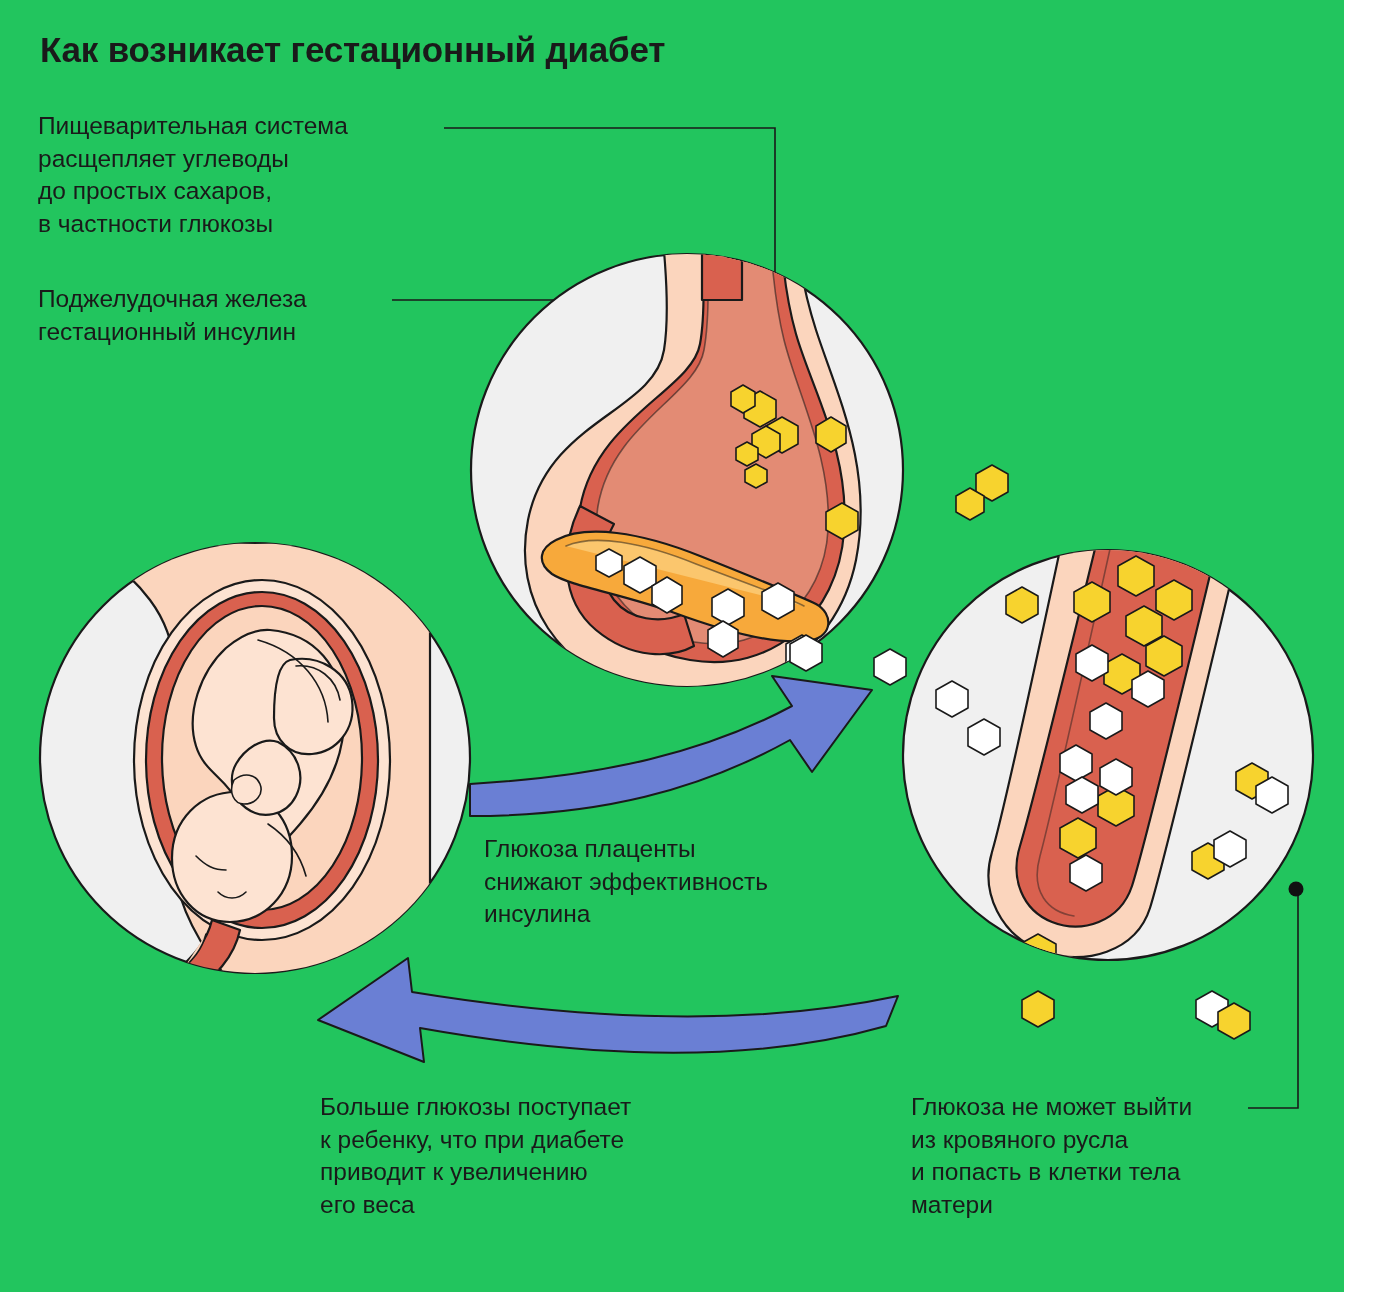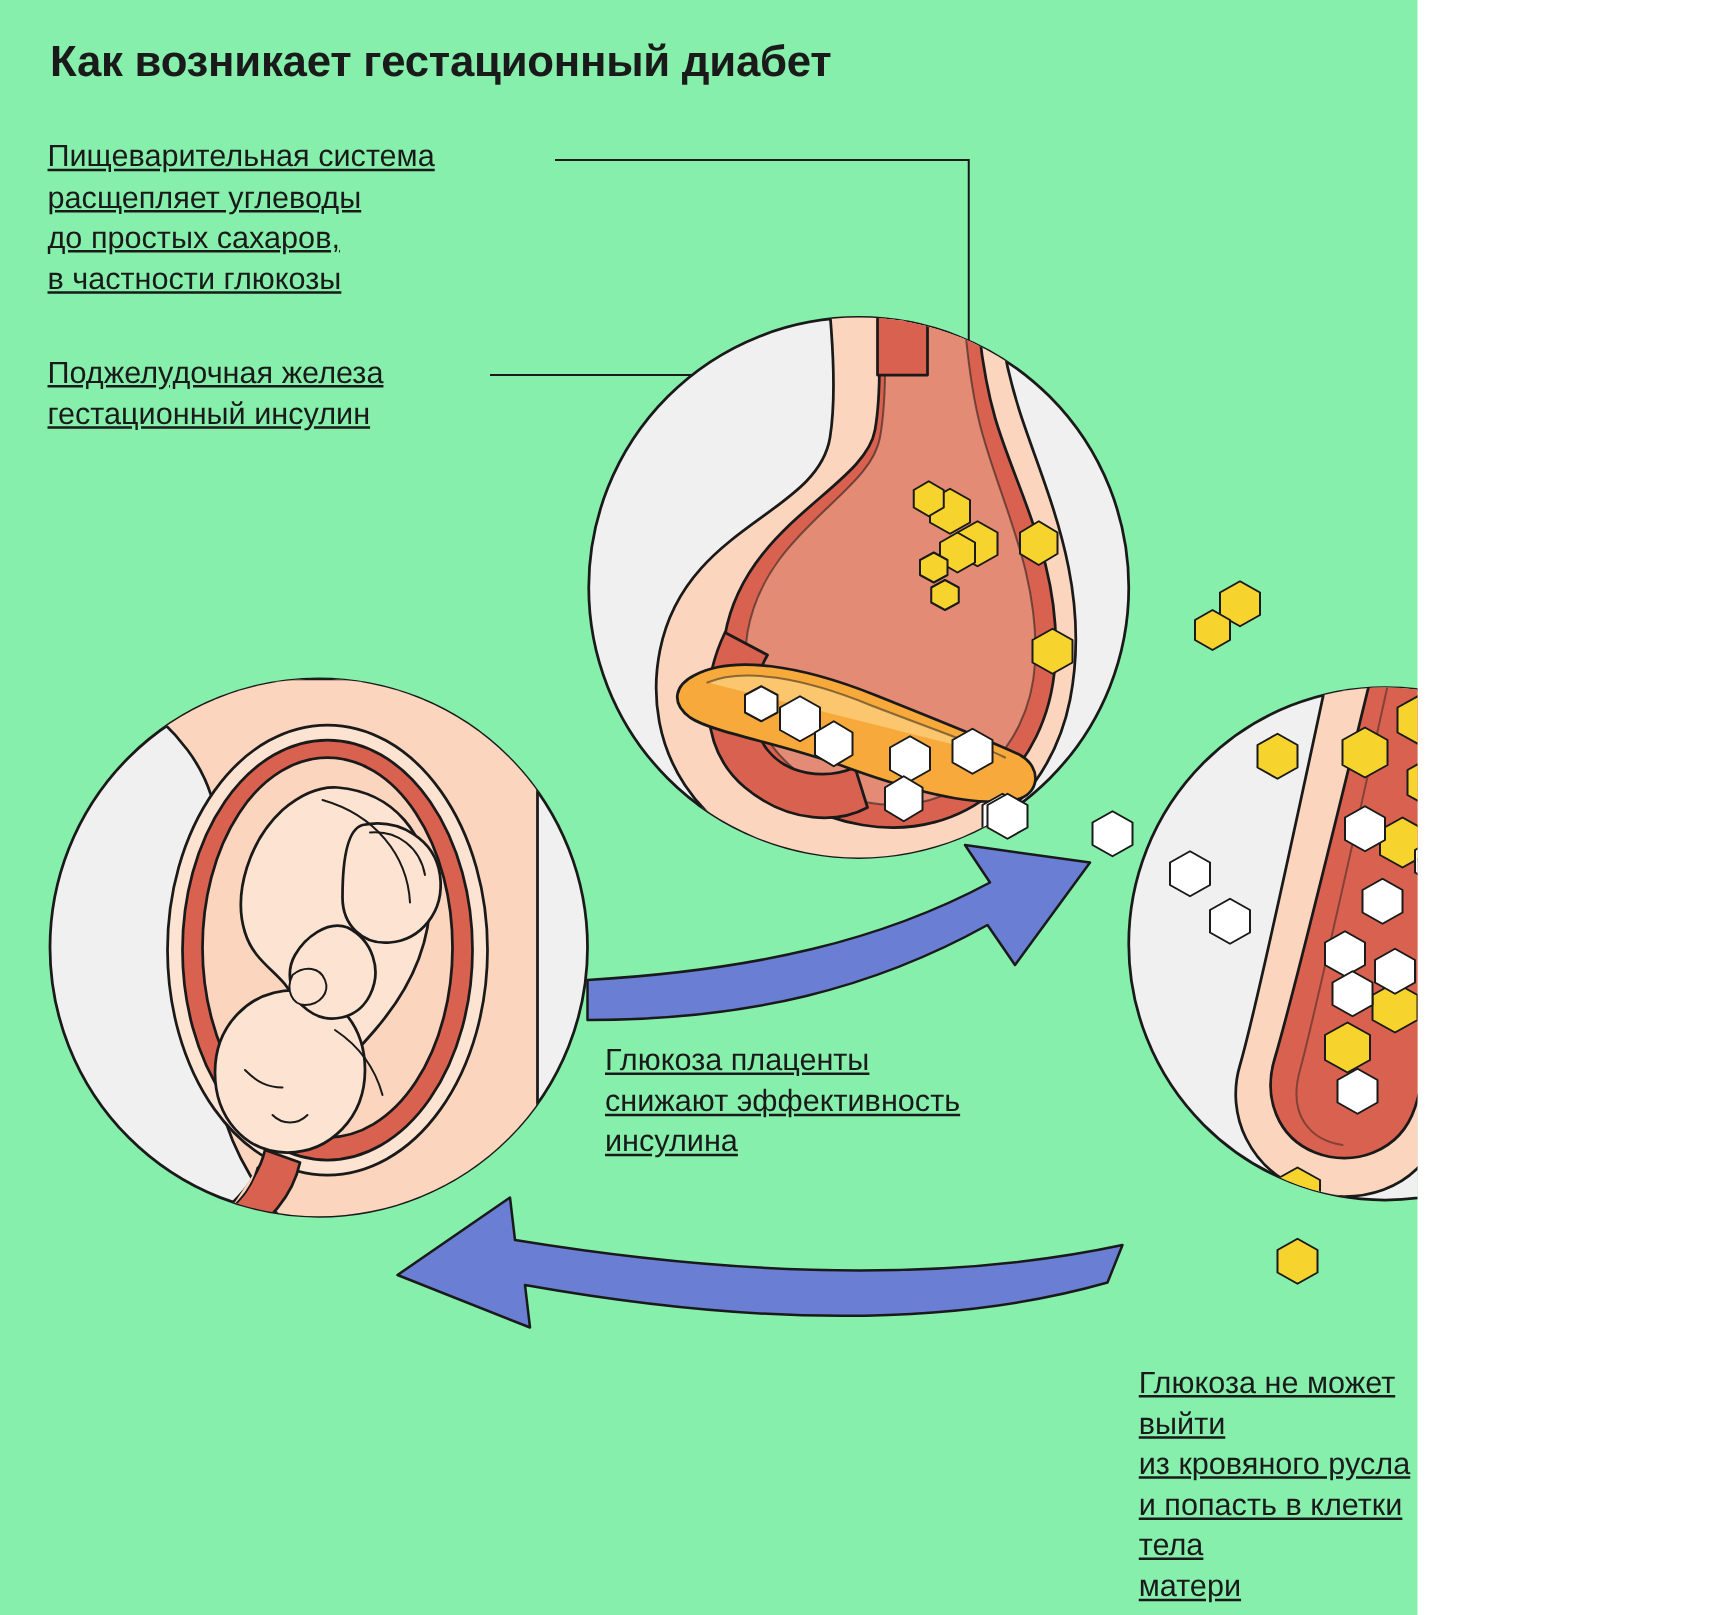--- a/index.html
+++ b/index.html
@@ -6,41 +6,40 @@
     margin: 0;
     padding: 0;
     background: #ffffff;
   }
   body {
     font-family: "Liberation Sans", sans-serif;
     -webkit-font-smoothing: antialiased;
   }
   #infographic {
     position: relative;
-    width: 1134px;
+    width: 1344px;
     height: 1292px;
-    background: #86efac;
+    background: #22c55e;
     overflow: hidden;
   }
   .title {
     position: absolute;
     left: 40px;
     top: 30px;
     font-size: 35px;
     font-weight: bold;
     color: #1a1a1a;
     letter-spacing: -0.2px;
   }
   .callout {
     position: absolute;
     font-size: 24.5px;
     line-height: 1.33;
     color: #1a1a1a;
     white-space: pre-line;
-    text-decoration: underline;
   }
   #cap-digestive { left: 38px; top: 110px; }
   #cap-pancreas  { left: 38px; top: 283px; }
   #cap-hormones  { left: 484px; top: 833px; }
   #cap-tobaby    { left: 320px; top: 1091px; }
   #cap-glucose   { left: 879px; top: 1091px; margin-left: 32px; }
 
   svg.layer {
     position: absolute;
     left: 0;
@@ -273,18 +272,22 @@
 
   <div class="callout" id="cap-digestive">Пищеварительная система
 расщепляет углеводы
 до простых сахаров,
 в частности глюкозы</div>
   <div class="callout" id="cap-pancreas">Поджелудочная железа
 гестационный инсулин</div>
   <div class="callout" id="cap-hormones">Глюкоза плаценты
 снижают эффективность
 инсулина</div>
+  <div class="callout" id="cap-tobaby">Больше глюкозы поступает
+к ребенку, что при диабете
+приводит к увеличению
+его веса</div>
   <div class="callout" id="cap-glucose">Глюкоза не может выйти
 из кровяного русла
 и попасть в клетки тела
 матери</div>
 
 </div>
 
 </body></html>

